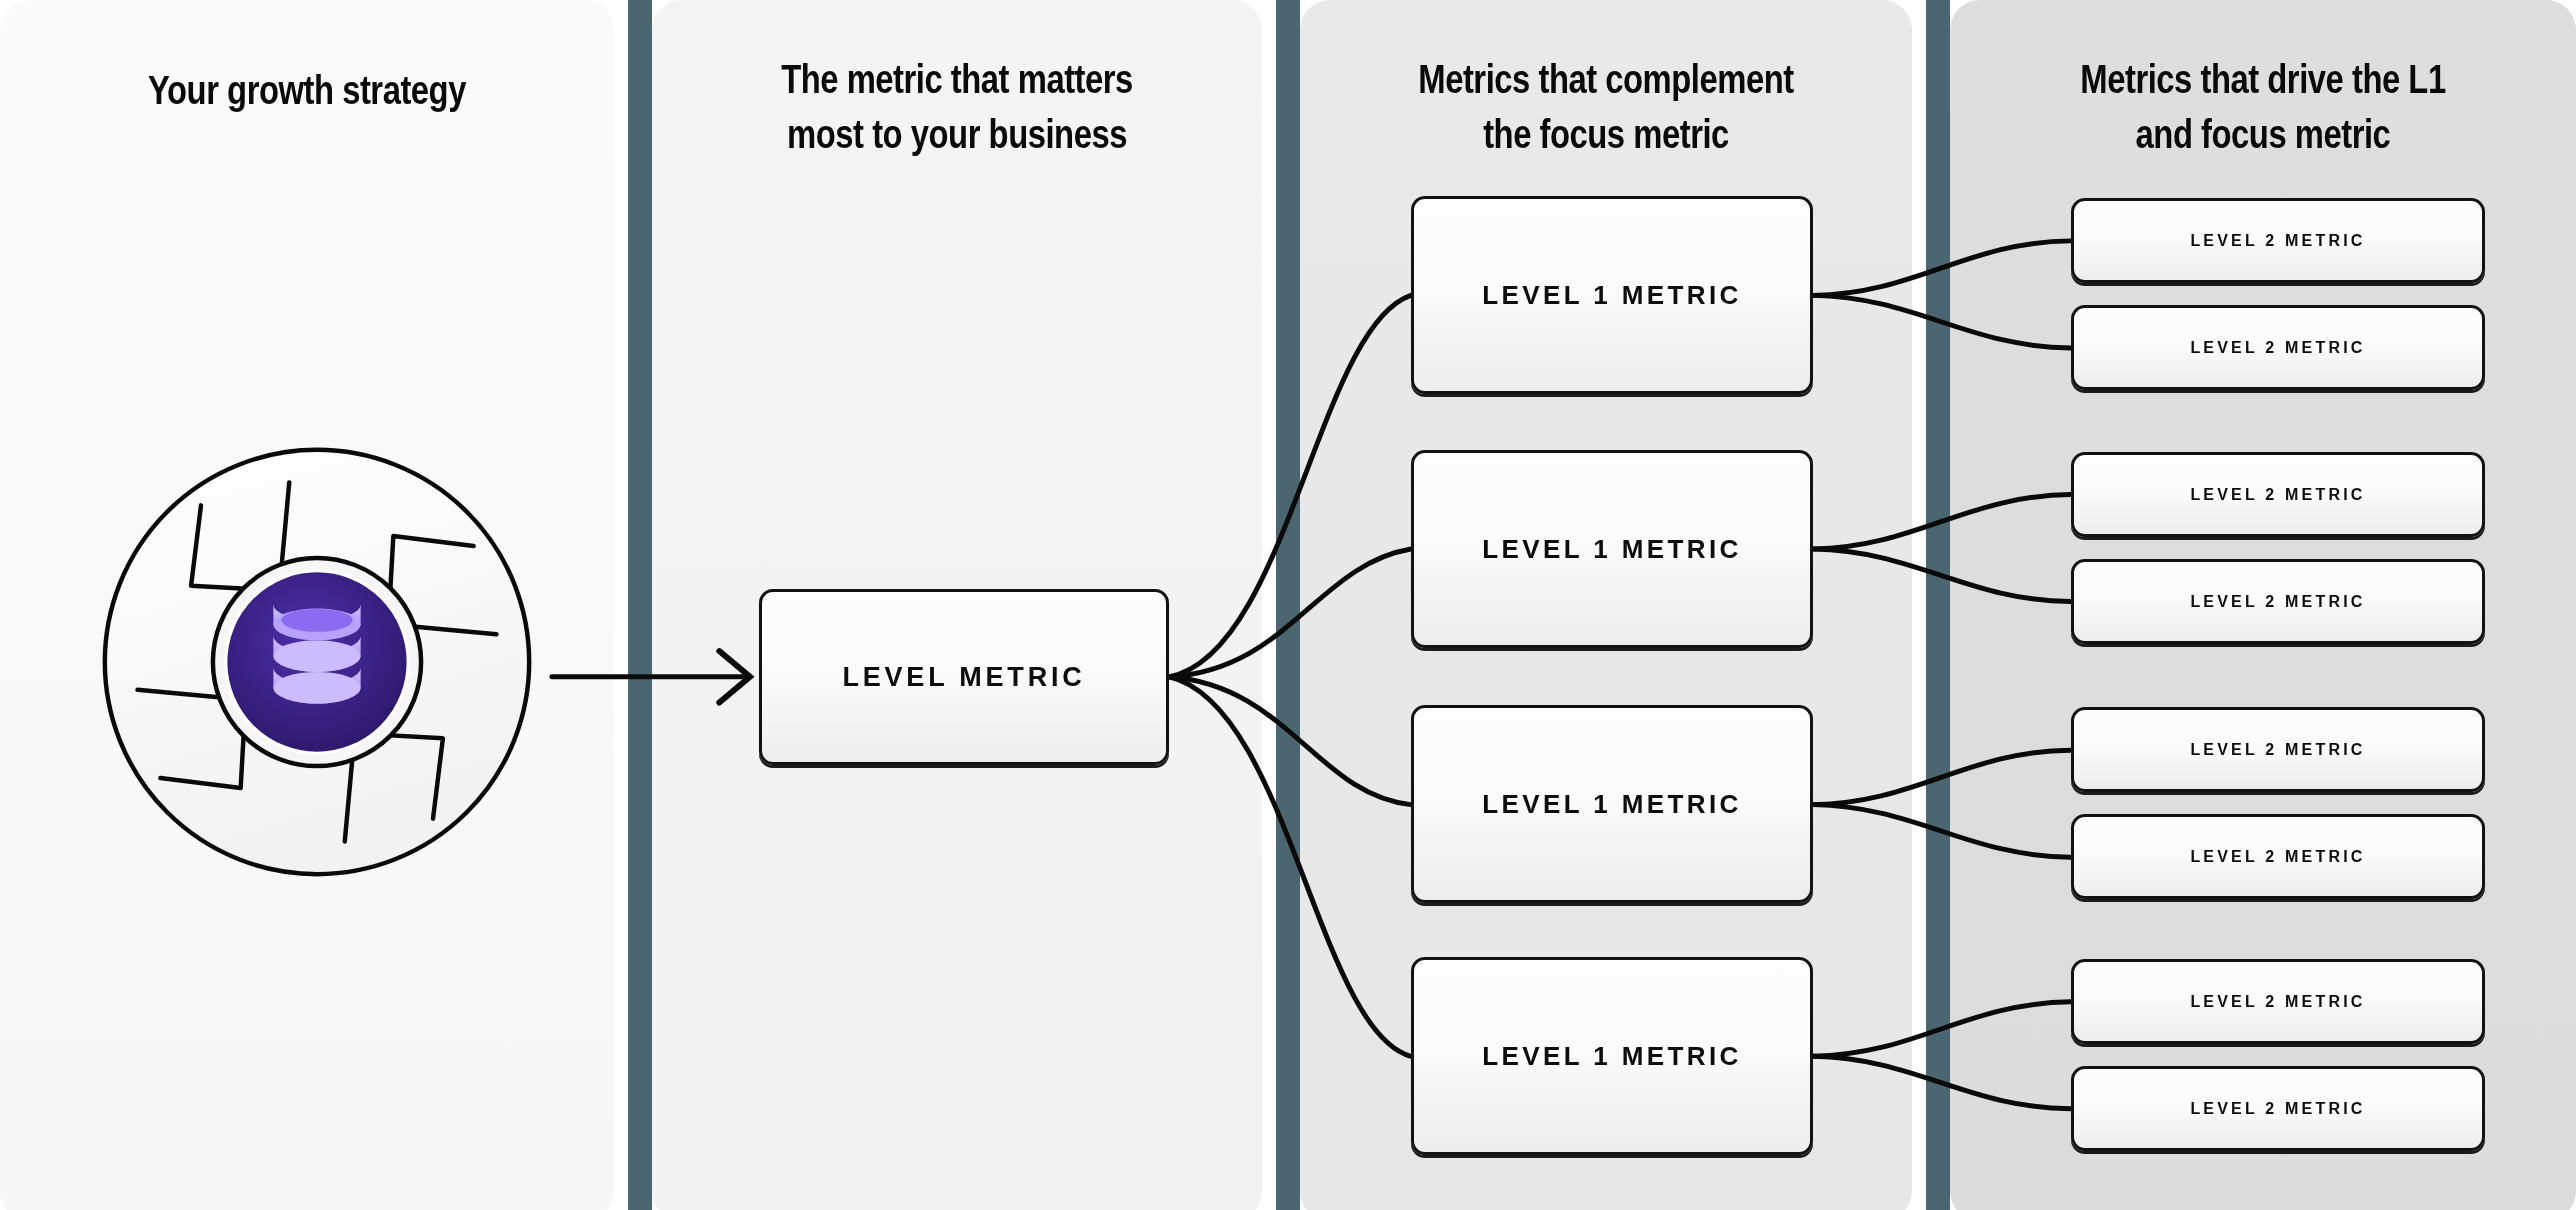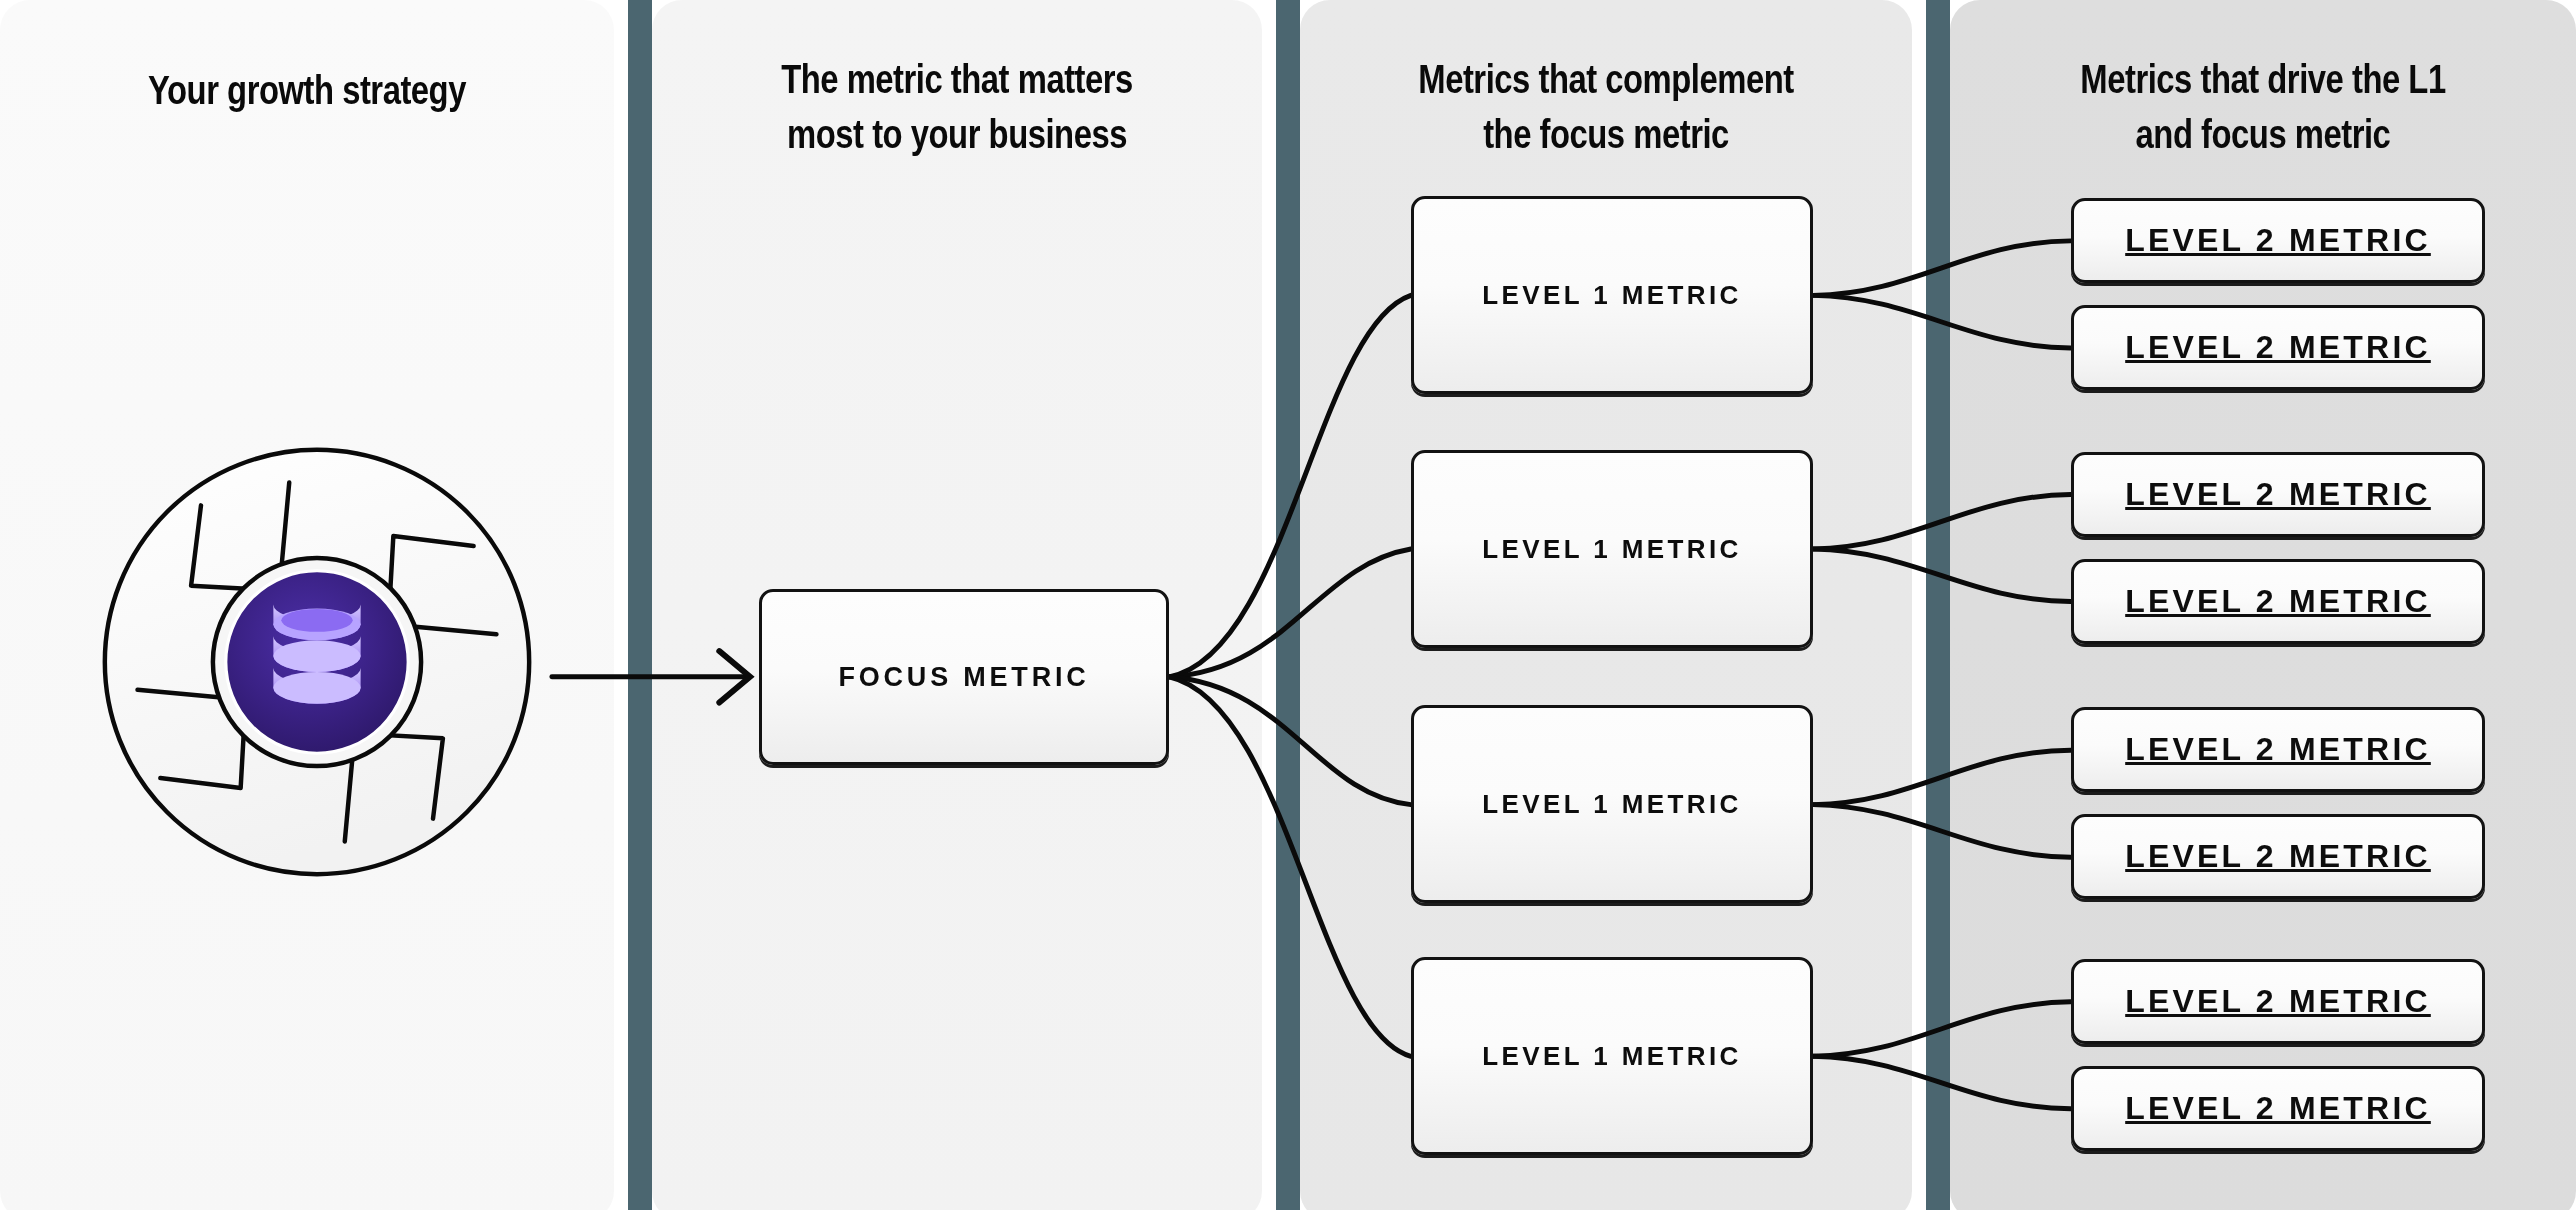--- a/index.html
+++ b/index.html
@@ -79,21 +79,21 @@
   .box span {
     font-family:"Liberation Sans", sans-serif;
     font-weight:700;
     font-size:26px;
     letter-spacing:3.4px;
     color:#0d0d0d;
     white-space:nowrap;
   }
   .box.focus span { font-size:27px; letter-spacing:3.8px; }
   .box.l1 span    { font-size:26px; letter-spacing:3.4px; }
-  .box.l2 span    { font-size:32px; letter-spacing:3.2px;text-decoration:underline; }
+  .box.l2 span    { font-size:16px; letter-spacing:3.2px; }
 
   
   #emblem {
     position:absolute;
     z-index:5;
     width:464px; height:464px;
   }
 </style>
 </head>
 <body>
@@ -219,21 +219,21 @@
       <g>
         <path d="M 1830 1066 C 1935 1064 1985 1012 2090 1011"></path>
       </g>
       <g>
         <path d="M 1830 1066 C 1935 1068 1985 1118 2090 1119"></path>
       </g>
     </g>
   </svg>
 
   <div class="box focus" style="left:759px; top:589px; width:410px; height:176px;">
-    <span>FOCUS METRIC</span>
+    <span>LEVEL METRIC</span>
   </div>
 
   <div class="box l1" style="left:1411px; top:196px; width:402px; height:198px;">
     <span>LEVEL 1 METRIC</span>
   </div>
   <div class="box l1" style="left:1411px; top:450px; width:402px; height:198px;">
     <span>LEVEL 1 METRIC</span>
   </div>
   <div class="box l1" style="left:1411px; top:705px; width:402px; height:198px;">
     <span>LEVEL 1 METRIC</span>

